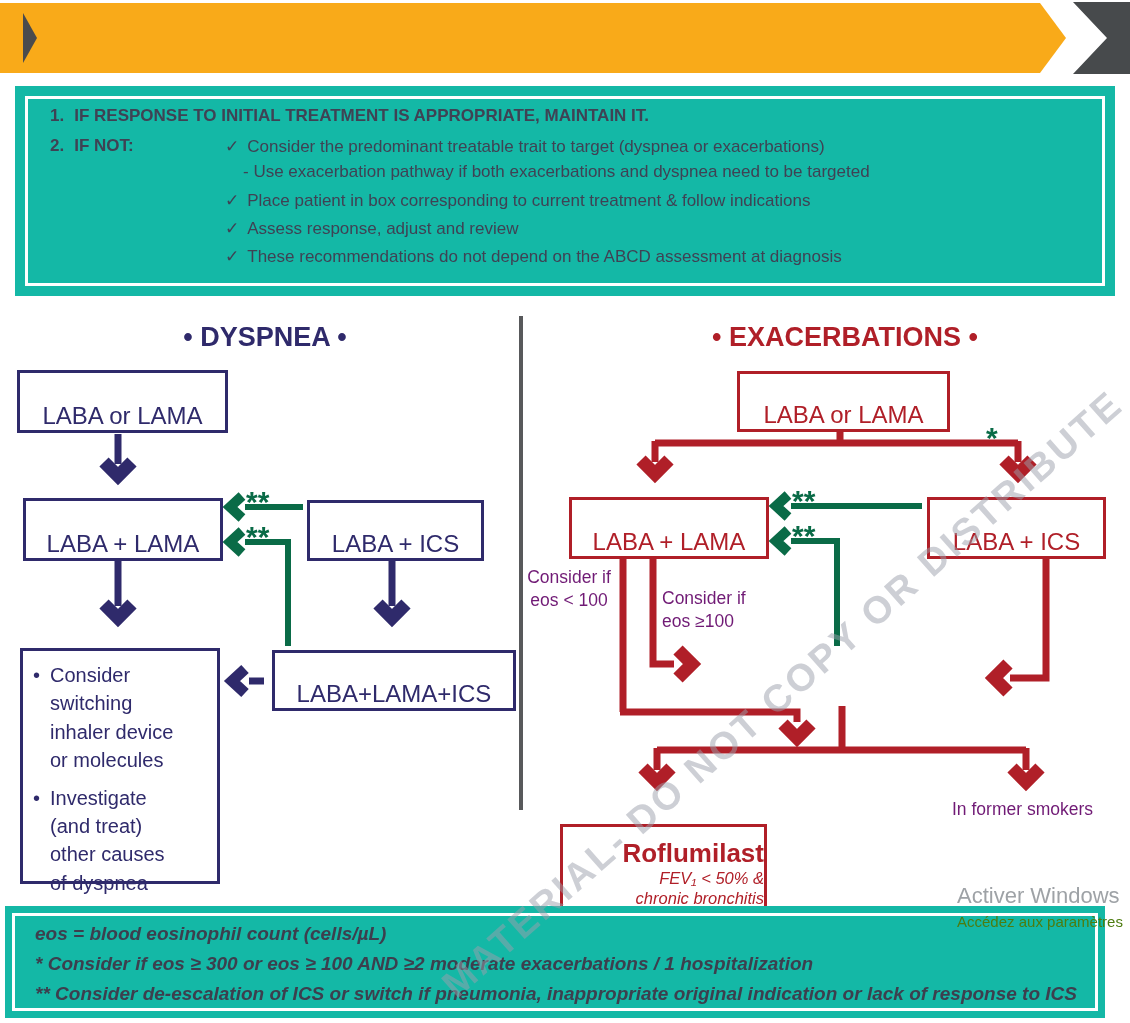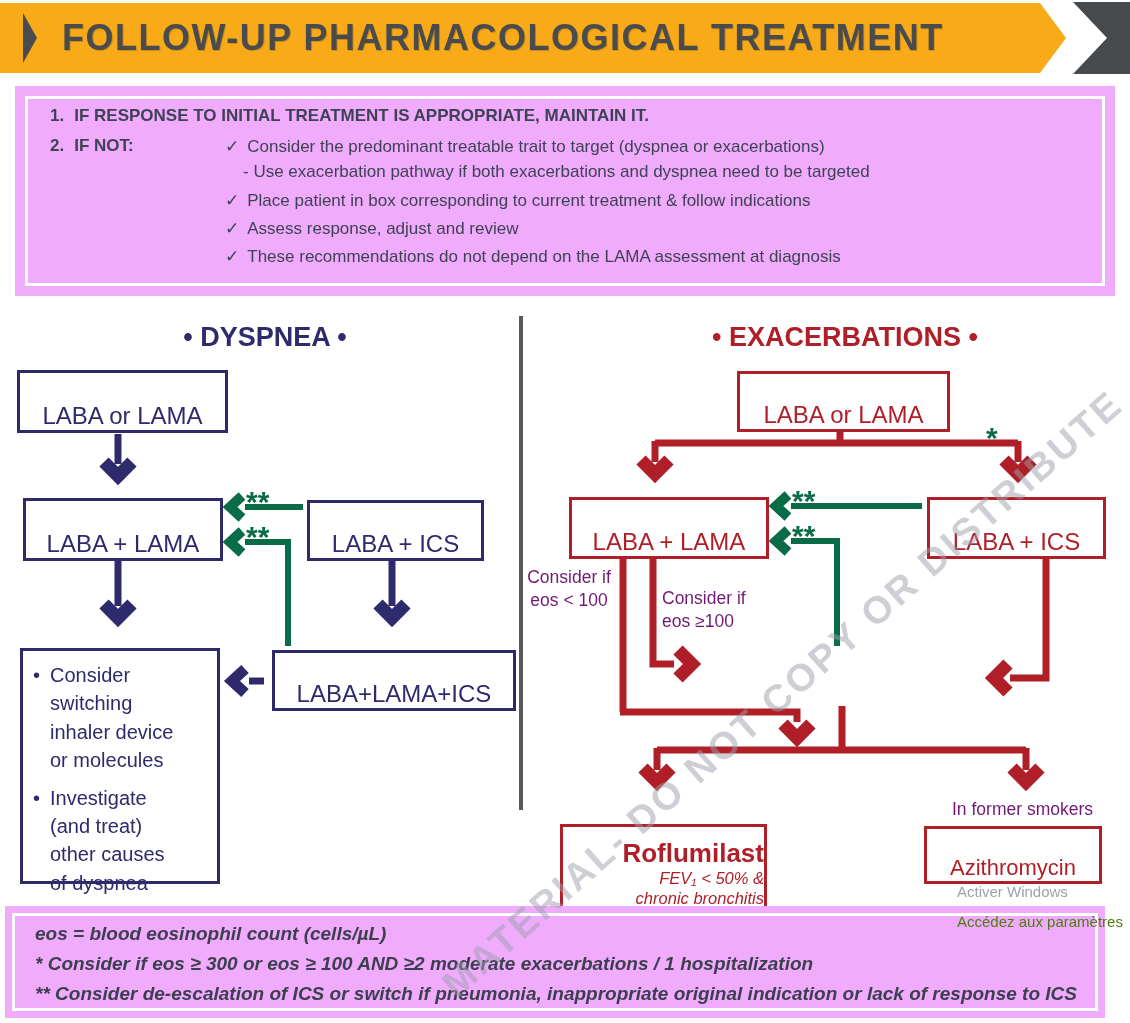--- a/index.html
+++ b/index.html
@@ -8,21 +8,21 @@
     font-family:"Liberation Sans","DejaVu Sans",sans-serif;overflow:hidden;
   }
   
   .hdr-svg{position:absolute;left:0;top:0;}
   .hdr-title{
     position:absolute;left:62px;top:17px;width:960px;
     font-size:36px;font-weight:bold;letter-spacing:1.5px;color:#4a4b4d;
     text-shadow:1px 1px 0 rgba(0,0,0,0.18);white-space:nowrap;
   }
   
-  .panel{position:absolute;background:#f0abfc;}
+  .panel{position:absolute;background:#14b8a6;}
   .panel .inner{position:absolute;inset:10px;border:3px solid #ffffff;}
   .instr{color:#3f4254;font-size:17px;}
   .instr-row{position:absolute;white-space:nowrap;}
   .instr-num{font-weight:bold;margin-right:10px;}
   .instr-strong{font-weight:bold;}
   .check{margin-right:8px;}
   .footer-line{position:absolute;left:30px;color:#3c3f4e;font-size:19px;
     font-weight:bold;font-style:italic;white-space:nowrap;}
   
   .sec-title{position:absolute;font-size:27px;font-weight:bold;text-align:center;white-space:nowrap;}
@@ -45,35 +45,34 @@
   .rof-sub{font-size:16.5px;font-style:italic;line-height:1.18;}
   
   .red-note{position:absolute;color:#701a75;font-size:17.5px;line-height:1.3;white-space:pre-line;}
   
   .divider{position:absolute;background:#58595b;}
   
   .wm-diag{
     position:absolute;left:434px;top:974px;transform:rotate(-41.5deg);transform-origin:0 0;
     font-size:38px;font-weight:bold;letter-spacing:3px;color:#9ca0ac;opacity:0.5;white-space:nowrap;
   }
-  .wm-win1{position:absolute;left:957px;top:883px;font-size:15px;color:#9ea2a6;white-space:nowrap;}
+  .wm-win1{position:absolute;left:957px;top:883px;font-size:22px;color:#9ea2a6;white-space:nowrap;}
   .wm-win2{position:absolute;left:957px;top:913px;font-size:15px;color:#4d7c0f;white-space:nowrap;}
   svg{display:block;}
 </style>
 </head>
 <body>
 
 <div id="stage">
 
   <svg class="hdr-svg" width="1130" height="96">
     <polygon points="0,3 1040,3 1066,38 1040,73 0,73" fill="#f9aa19"></polygon>
     <polygon points="23,13 37,38 23,63" fill="#4a4b4d"></polygon>
     <polygon points="1073,2 1130,2 1130,74 1073,74 1107,38" fill="#474a4c"></polygon>
   </svg>
-  <div class="hdr-title">FOLLOW-UP PHARMACOLOGICAL TREATMENT</div>
 
   <div class="panel" style="left:15px;top:86px;width:1100px;height:210px;">
     <div class="inner"></div>
     <div class="instr">
       <div class="instr-row instr-strong" style="left:35px;top:20px;">
         <span class="instr-num">1.</span><span>IF RESPONSE TO INITIAL TREATMENT IS APPROPRIATE, MAINTAIN IT.</span>
       </div>
       <div class="instr-row instr-strong" style="left:35px;top:50px;">
         <span class="instr-num">2.</span><span>IF NOT:</span>
       </div>
@@ -83,21 +82,21 @@
       <div class="instr-row" style="left:228px;top:76px;">
         <span>- Use exacerbation pathway if both exacerbations and dyspnea need to be targeted</span>
       </div>
       <div class="instr-row" style="left:210px;top:104px;">
         <span class="check">✓</span><span>Place patient in box corresponding to current treatment &amp; follow indications</span>
       </div>
       <div class="instr-row" style="left:210px;top:132px;">
         <span class="check">✓</span><span>Assess response, adjust and review</span>
       </div>
       <div class="instr-row" style="left:210px;top:160px;">
-        <span class="check">✓</span><span>These recommendations do not depend on the LAMA assessment at diagnosis</span>
+        <span class="check">✓</span><span>These recommendations do not depend on the ABCD assessment at diagnosis</span>
       </div>
     </div>
   </div>
 
   <div class="sec-title red-t" style="left:680px;top:322px;width:330px;">• EXACERBATIONS •</div>
   <div class="sec-title navy-t" style="left:150px;top:322px;width:230px;">• DYSPNEA •</div>
   <div class="divider" style="left:519px;top:316px;width:4px;height:494px;"></div>
 
   <svg width="1130" height="1023" style="position:absolute;left:0;top:0;">
     <g stroke="#2f2a6b" fill="none" stroke-linejoin="miter" stroke-linecap="butt">
@@ -186,23 +185,20 @@
 eos &lt; 100</div>
   <div class="red-note" style="left:662px;top:587px;width:110px;">Consider if
 eos ≥100</div>
   <div class="red-note" style="left:935px;top:798px;width:175px;text-align:center;">In former smokers</div>
 
   <div class="fbox red rof" style="left:560px;top:800px;width:201px;height:88px;margin-top:24px;">
     <div class="rof-name">Roflumilast</div>
     <div class="rof-sub">FEV₁ &lt; 50% &amp;</div>
     <div class="rof-sub">chronic bronchitis</div>
   </div>
-  <div class="fbox red" style="left:924px;top:826px;width:172px;height:52px;">
-    <span class="lbl" style="font-size:22px;">Azithromycin</span>
-  </div>
 
   <div class="panel" style="left:5px;top:906px;width:1100px;height:112px;">
     <div class="inner" style="inset:7px;"></div>
     <div class="footer-line" style="top:17px;">eos = blood eosinophil count (cells/µL)</div>
     <div class="footer-line" style="top:47px;">* Consider if eos ≥ 300 or eos ≥ 100 AND ≥2 moderate exacerbations / 1 hospitalization</div>
     <div class="footer-line" style="top:77px;">** Consider de-escalation of ICS or switch if pneumonia, inappropriate original indication or lack of response to ICS</div>
   </div>
 
   <div class="wm-diag">MATERIAL- DO NOT COPY OR DISTRIBUTE</div>
   <div class="wm-win1">Activer Windows</div>

